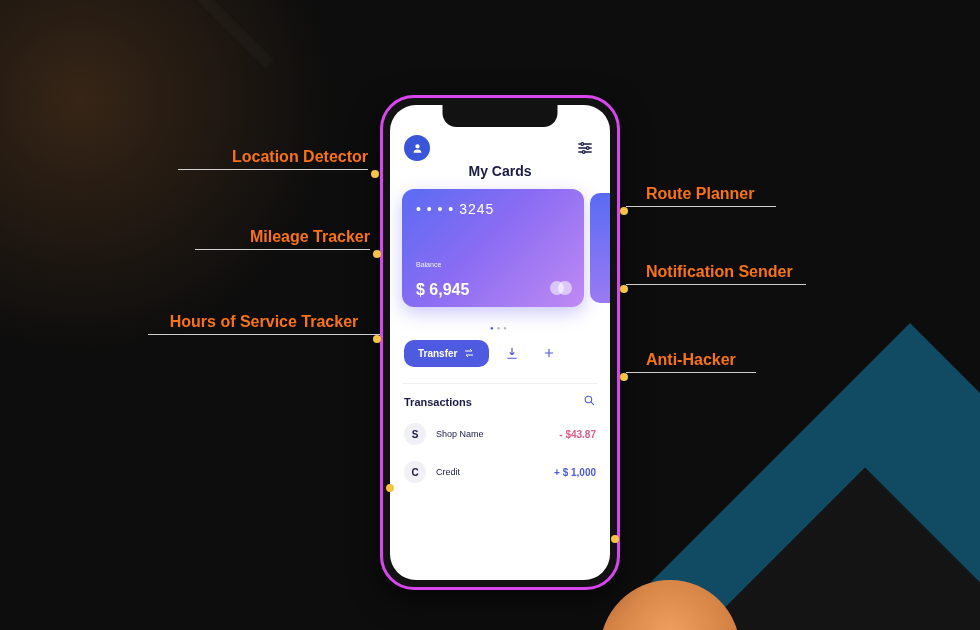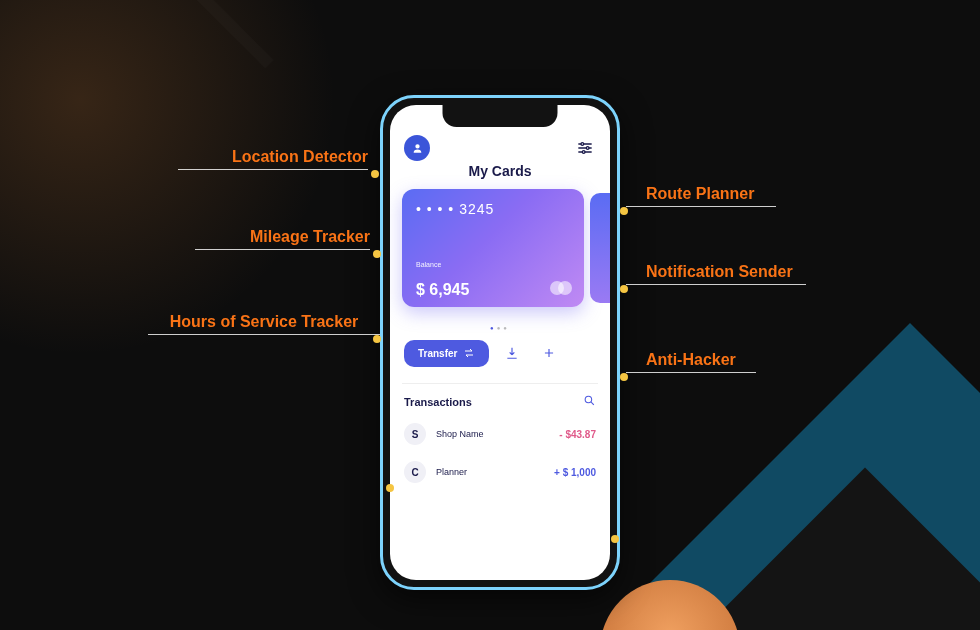--- a/index.html
+++ b/index.html
@@ -51,21 +51,21 @@
     opacity: 0.35;
   }
 
   
   .phone {
     position: absolute;
     left: 380px; top: 95px;
     width: 240px; height: 495px;
     background: #121212;
     border-radius: 34px;
-    border: 3px solid #7dd3fc;
+    border: 3px solid #d946ef;
     box-shadow: 0 10px 30px rgba(0,0,0,0.6);
     overflow: hidden;
   }
   .phone-screen {
     position:absolute;
     left:7px; right:7px; top:7px; bottom:7px;
     background:#fff;
     border-radius:26px;
     overflow:hidden;
   }
@@ -275,21 +275,21 @@
     </div>
 
     <div id="tx-list">
         <div class="tx-row">
           <div class="tx-avatar">S</div>
           <div class="tx-name">Shop Name</div>
           <div class="tx-amt tx-neg">- $43.87</div>
         </div>
         <div class="tx-row">
           <div class="tx-avatar">C</div>
-          <div class="tx-name">Planner</div>
+          <div class="tx-name">Credit</div>
           <div class="tx-amt tx-pos">+ $ 1,000</div>
         </div>
       </div>
 
   </div>
 </div>
 
 <div class="callout" style="left:178px; top:148px; text-align:right;">
   <span>Location Detector</span>
   <div class="underline" style="width:190px;"></div>

